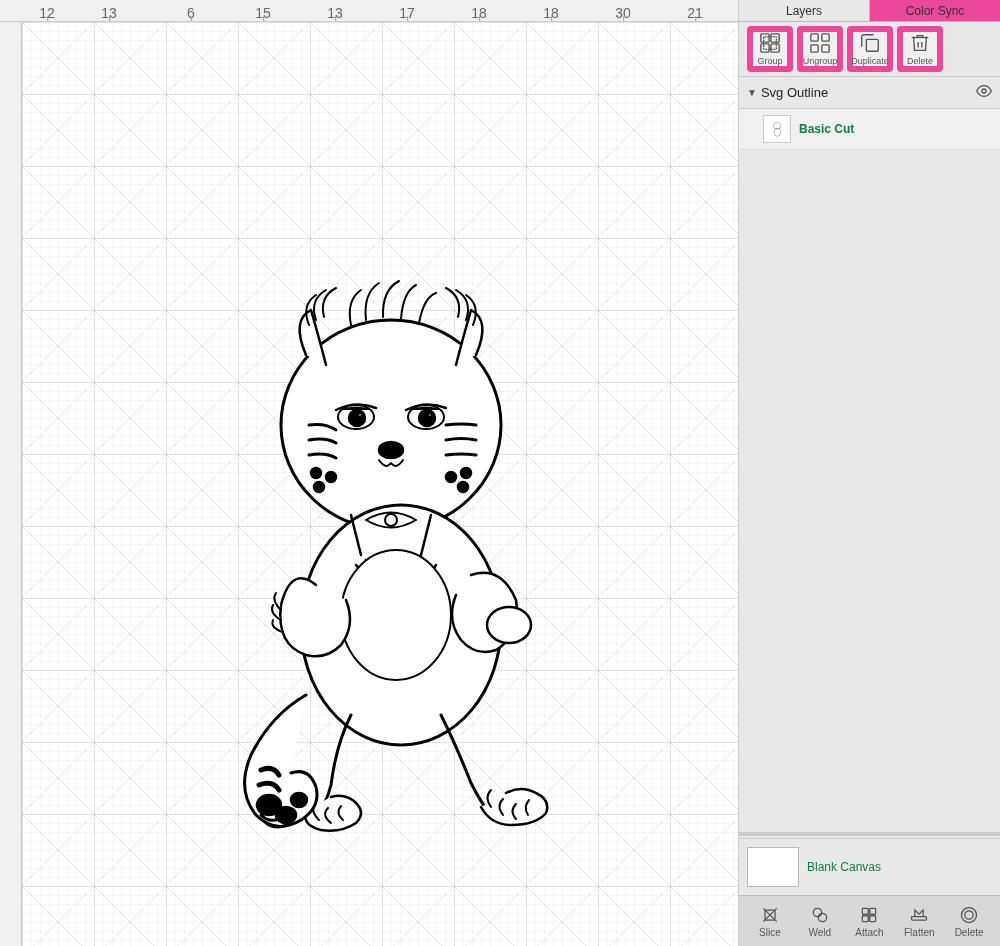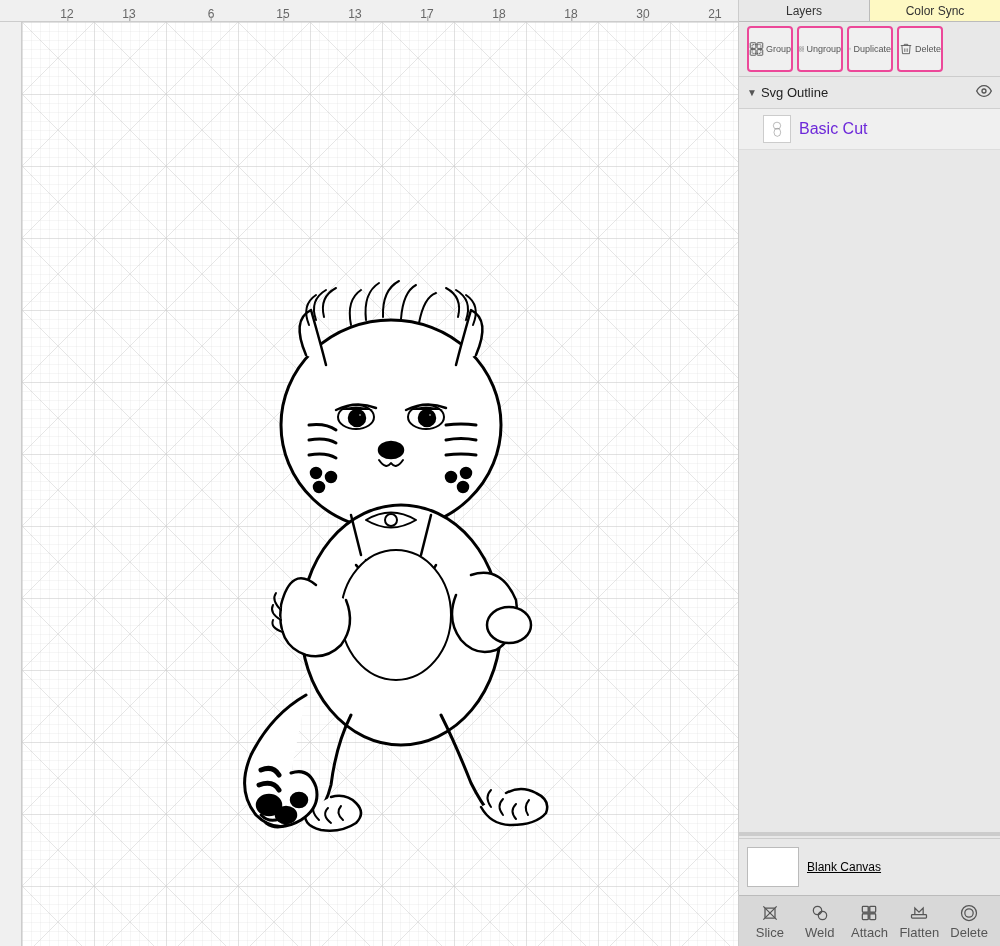--- a/index.html
+++ b/index.html
@@ -28,24 +28,23 @@
       z-index: 10;
     }
     .ruler-top-inner {
       position: relative;
       width: 100%;
       height: 100%;
     }
     .ruler-mark {
       position: absolute;
       bottom: 0;
-      font-size: 12px;
+      font-size: 14px;
       color: #666;
       transform: translateX(-50%);
-      margin-left: 20px;
     }
     .ruler-mark::after {
       content: '';
       position: absolute;
       bottom: 0;
       left: 50%;
       width: 1px;
       height: 5px;
       background: #999;
     }
@@ -106,21 +105,21 @@
       background: #e8e8e8;
       border-left: 1px solid #ccc;
       display: flex;
       flex-direction: column;
     }
 
     
     .tab-bar {
       display: flex;
       height: 22px;
-      background: #fef9c3;
+      background: #ec4899;
       border-bottom: 1px solid #bbb;
     }
     .tab {
       flex: 1;
       display: flex;
       align-items: center;
       justify-content: center;
       font-size: 12px;
       color: #333;
       cursor: pointer;
@@ -137,27 +136,27 @@
     .panel-toolbar {
       display: flex;
       padding: 4px 8px;
       gap: 4px;
       background: #e8e8e8;
       border-bottom: 1px solid #ccc;
       align-items: center;
     }
     .tool-btn {
       display: flex;
-      flex-direction: row;
+      flex-direction: column;
       align-items: center;
       justify-content: center;
       width: 46px;
       height: 46px;
       background: #f0f0f0;
-      border: 2px solid #ec4899;
+      border: 6px solid #ec4899;
       border-radius: 4px;
       cursor: pointer;
       font-size: 9px;
       color: #444;
       gap: 2px;
     }
     .tool-btn svg { width: 22px; height: 22px; }
     .tool-btn span { font-size: 9px; color: #555; }
 
     
@@ -202,44 +201,44 @@
       height: 28px;
       background: white;
       border: 1px solid #ccc;
       margin-right: 8px;
       display: flex;
       align-items: center;
       justify-content: center;
       font-size: 14px;
     }
     .layer-item .label {
-      font-size: 16px;
-      color: #6d28d9;
+      font-size: 12px;
+      color: #15803d;
+      font-weight: bold;
     }
 
     
     .bottom-canvas-area {
       padding: 8px;
       border-top: 1px solid #ccc;
       background: #e8e8e8;
       display: flex;
       align-items: center;
       gap: 8px;
     }
     .blank-canvas-thumb {
       width: 52px;
       height: 40px;
       background: white;
       border: 1px solid #bbb;
       flex-shrink: 0;
     }
     .blank-canvas-label {
       font-size: 12px;
-      color: #000000;
-      text-decoration: underline;
+      color: #15803d;
     }
 
     
     .bottom-toolbar {
       display: flex;
       padding: 4px 8px;
       gap: 4px;
       background: #d8d8d8;
       border-top: 1px solid #bbb;
       justify-content: space-around;
@@ -250,21 +249,21 @@
       align-items: center;
       justify-content: center;
       width: 42px;
       height: 42px;
       cursor: pointer;
       font-size: 9px;
       color: #444;
       gap: 2px;
     }
     .bottom-tool-btn svg { width: 20px; height: 20px; }
-    .bottom-tool-btn span { font-size: 13px; color: #555; }
+    .bottom-tool-btn span { font-size: 10px; color: #555; }
   </style>
 </head>
 <body>
 
 <div class="canvas-area">
 
   <div class="ruler-top">
     <div class="ruler-top-inner">
       <span class="ruler-mark" style="left:47px">12</span>
       <span class="ruler-mark" style="left:109px">13</span>

